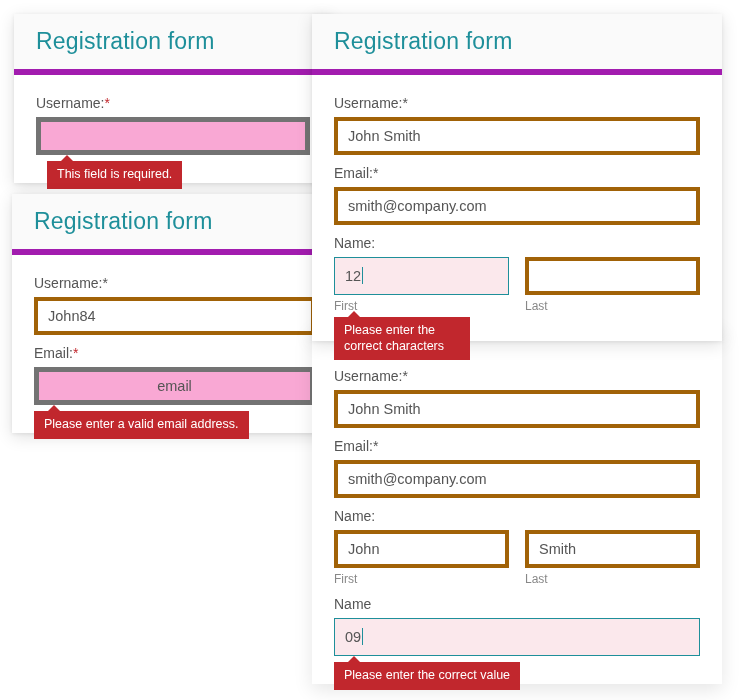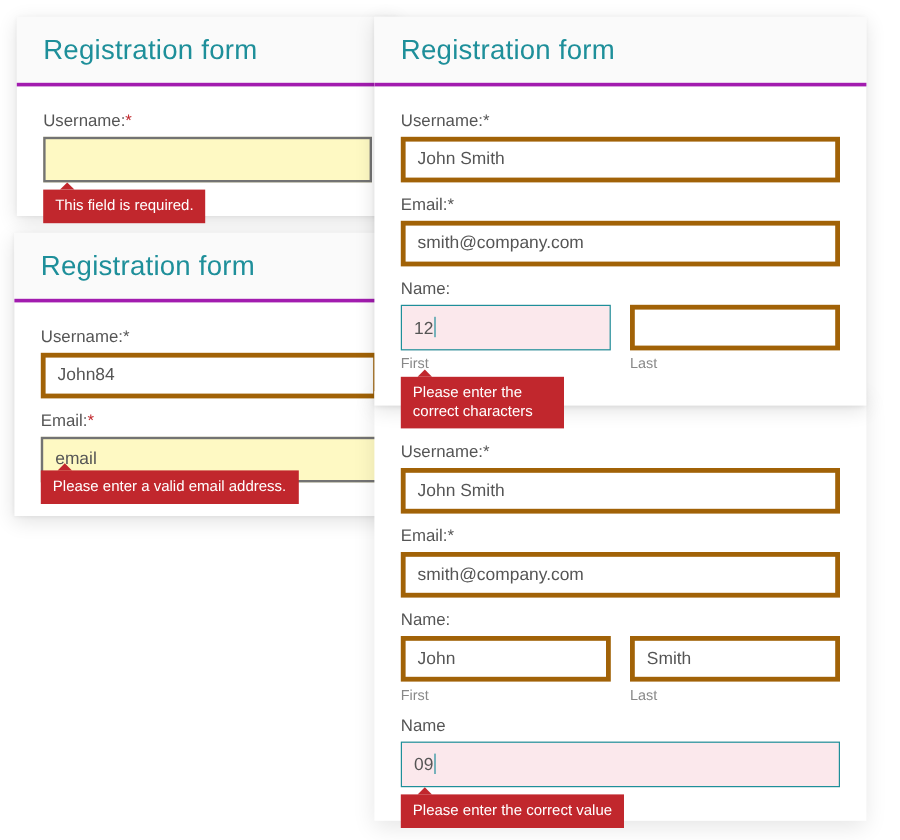--- a/index.html
+++ b/index.html
@@ -11,21 +11,21 @@
     position: relative;
     overflow: hidden;
   }
   .card {
     position: absolute;
     background: #ffffff;
     box-shadow: 0 4px 16px rgba(0,0,0,0.12), 0 1px 4px rgba(0,0,0,0.08);
   }
   .card-header {
     padding: 14px 22px 14px 22px;
-    border-bottom: 3px solid #a21caf;
+    border-bottom: 6px solid #a21caf;
     background: #fafafa;
   }
   .card-title {
     font-size: 23px;
     font-weight: 400;
     color: #1e8f9a;
     letter-spacing: 0.2px;
   }
   .card-body {
     padding: 12px 22px 18px 22px;
@@ -47,22 +47,23 @@
     height: 38px;
     border: 4px solid #a16207;
     padding: 0 10px;
     font-size: 14.5px;
     color: #555;
     background: #fff;
     outline: none;
     font-family: inherit;
   }
   .input.err {
-    background: #fef9c3;
-    border: 2px solid #737373;
+    background: #f9a8d4;
+    border: 5px solid #737373;
+    text-align: center;
   }
   .sublabel {
     font-size: 12px;
     color: #888;
     margin-top: 4px;
   }
   .row {
     display: flex;
     gap: 16px;
   }
@@ -120,42 +121,42 @@
 <div class="card" id="card1">
   <div class="card-header">
     <div class="card-title">Registration form</div>
   </div>
   <div class="card-body">
     <div class="field">
       <label class="label">
         <span>Username:</span><span class="req-red">*</span>
       </label>
       <input class="input err" value="" style="">
-      <div class="error-tip" style="left:0; top:66px;">
+      <div class="error-tip" style="left:11px; top:66px;">
         <span>This field is required.</span>
       </div>
     </div>
   </div>
 </div>
 
 <div class="card" id="card2">
   <div class="card-header">
     <div class="card-title">Registration form</div>
   </div>
   <div class="card-body">
     <div class="field">
       <label class="label">Username:*</label>
       <input class="input" value="John84" style="">
     </div>
     <div class="field">
       <label class="label">
         <span>Email:</span><span class="req-red">*</span>
       </label>
       <input class="input err" value="email" style="">
-      <div class="error-tip" style="left:0; top:50px;">
+      <div class="error-tip" style="left:0; top:66px;">
         <span>Please enter a valid email address.</span>
       </div>
     </div>
   </div>
 </div>
 
 <div class="card" id="card3">
   <div class="card-header">
     <div class="card-title">Registration form</div>
   </div>

